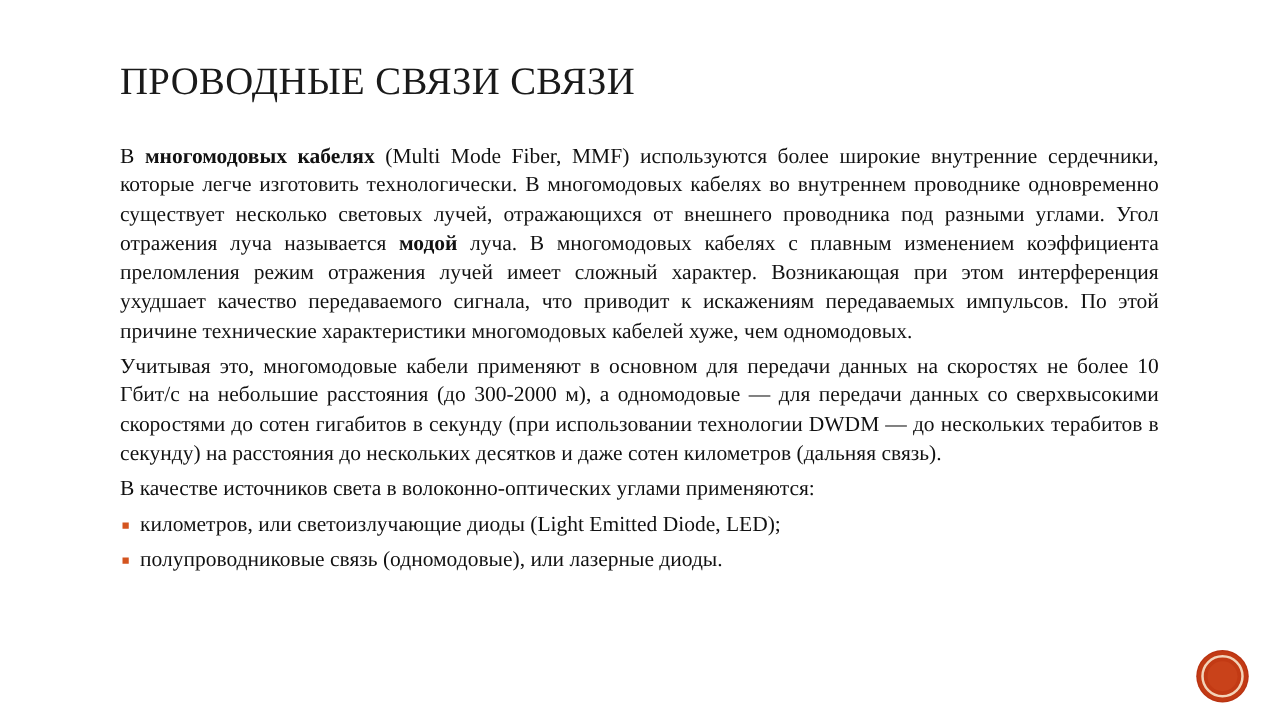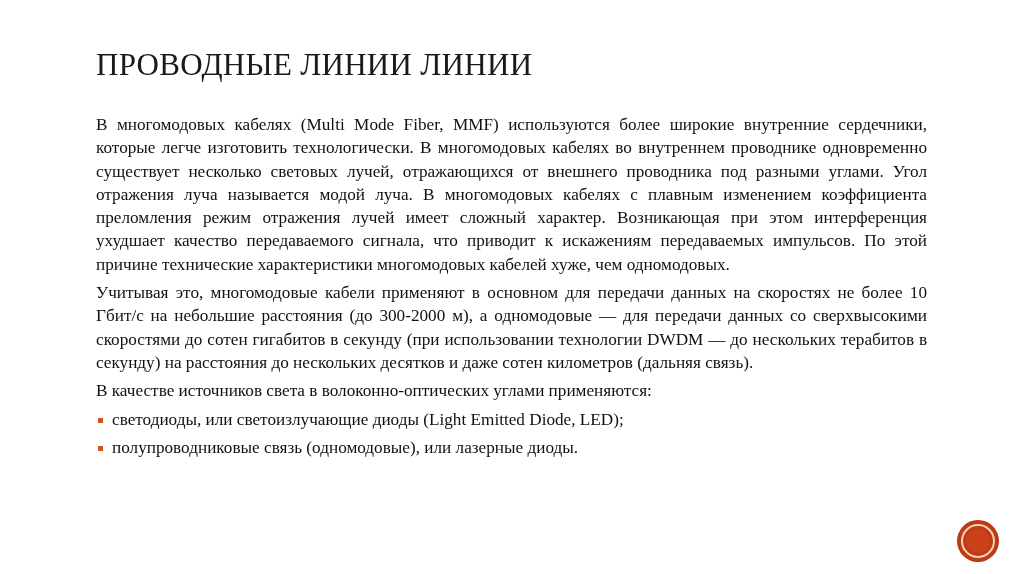--- a/index.html
+++ b/index.html
@@ -39,21 +39,21 @@
       top: 113px;
       width: 831px;
       font-size: 17.2px;
       line-height: 23.3px;
     }
     .para {
       margin: 0 0 5px 0;
       text-align: justify;
       text-align-last: left;
     }
-    .para b { font-weight: normal; margin-top: 38px; }
+    .para b { font-weight: bold; margin-top: 38px; }
     .bullets {
       list-style: none;
       margin: 0;
       padding: 0;
     }
     .bullet-item {
       position: relative;
       padding-left: 16px;
       margin: 0 0 5px 0;
     }
@@ -87,33 +87,33 @@
       left: 3px; top: 3px;
       width: 24px; height: 24px;
       border-radius: 50%;
       background: #c9421a;
     }
   </style>
 </head>
 <body>
 
 <div class="slide">
-  <h1 class="title">ПРОВОДНЫЕ ЛИНИИ ЛИНИИ</h1>
+  <h1 class="title">ПРОВОДНЫЕ СВЯЗИ СВЯЗИ</h1>
 
   <div class="content">
     <p class="para">
       <span>В </span><b>многомодовых кабелях</b><span> (Multi Mode Fiber, MMF) используются более широкие внутренние сердечники, которые легче изготовить технологически. В многомодовых кабелях во внутреннем проводнике одновременно существует несколько световых лучей, отражающихся от внешнего проводника под разными углами. Угол отражения луча называется </span><b>модой</b><span> луча. В многомодовых кабелях с плавным изменением коэффициента преломления режим отражения лучей имеет сложный характер. Возникающая при этом интерференция ухудшает качество передаваемого сигнала, что приводит к искажениям передаваемых импульсов. По этой причине технические характеристики многомодовых кабелей хуже, чем одномодовых.</span>
     </p>
     <p class="para">Учитывая это, многомодовые кабели применяют в основном для передачи данных на скоростях не более 10 Гбит/с на небольшие расстояния (до 300-2000 м), а одномодовые — для передачи данных со сверхвысокими скоростями до сотен гигабитов в секунду (при использовании технологии DWDM — до нескольких терабитов в секунду) на расстояния до нескольких десятков и даже сотен километров (дальняя связь).</p>
     <p class="para">В качестве источников света в волоконно-оптических углами применяются:</p>
 
     <ul class="bullets">
       <li class="bullet-item">
         <span class="bullet-mark"></span>
-        <span>светодиоды, или светоизлучающие диоды (Light Emitted Diode, LED);</span>
+        <span>километров, или светоизлучающие диоды (Light Emitted Diode, LED);</span>
       </li>
       <li class="bullet-item">
         <span class="bullet-mark"></span>
         <span>полупроводниковые связь (одномодовые), или лазерные диоды.</span>
       </li>
     </ul>
   </div>
 
   <div class="page-badge">
     <div class="page-badge-ring">

